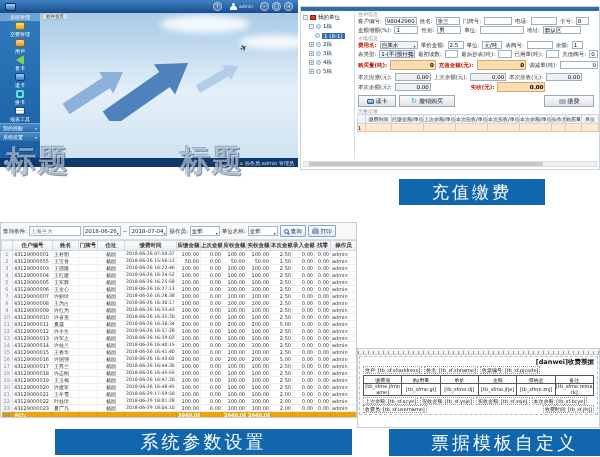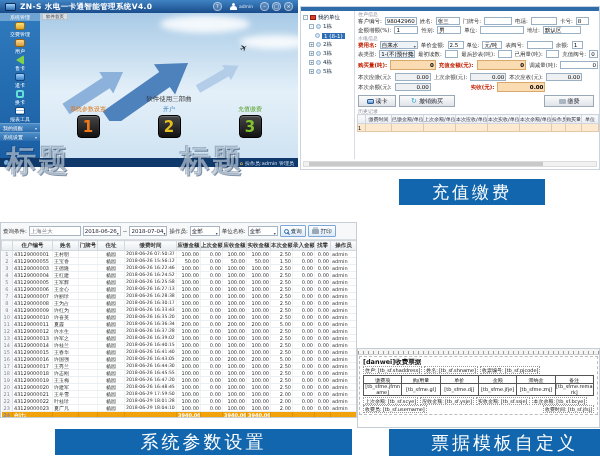--- a/index.html
+++ b/index.html
@@ -109,21 +109,21 @@
 .stable th:nth-child(4){width:19px}.stable th:nth-child(5){width:27px}.stable th:nth-child(6){width:52px}
 .stable th:nth-child(7){width:24px}.stable th:nth-child(8){width:22px}.stable th:nth-child(9){width:24px}
 .stable th:nth-child(10){width:24px}.stable th:nth-child(11){width:22px}.stable th:nth-child(12){width:22px}
 .stable th:nth-child(13){width:16px}
 .totals td{background:#f2a20a!important;color:#fff;font-weight:bold;border-color:#e09205!important;height:7px}
 
 
 .pd{left:357px;top:348px;width:243px;height:80px;background:#fff;border:1px solid #c6cdd4;overflow:hidden}
 .ruler{height:6px;background:#f4f4f4;border-bottom:1px solid #ccc;background-image:repeating-linear-gradient(90deg,#999 0,#999 1px,transparent 1px,transparent 5px);background-size:100% 3px;background-position:0 100%;background-repeat:no-repeat}
 .pd-body{position:relative;padding:1px 3px;font-size:5px;color:#111;border:1px dashed #bbb;margin:1px}
-.pd-title{text-align:left;font-weight:bold;font-size:6.5px;height:8px;line-height:8px}
+.pd-title{text-align:right;font-weight:bold;font-size:6.5px;height:8px;line-height:8px}
 .pd-line{display:flex;align-items:center;gap:2px;height:8px;white-space:nowrap;overflow:hidden}
 .pd-line.l3{justify-content:space-between}
 .pairbox{display:inline-flex;gap:1px;border:1px dotted #999;padding:0 1px;font-size:5px;white-space:nowrap;overflow:hidden}
 .ttable{border-collapse:collapse;width:100%;table-layout:fixed;margin:1px 0}
 .ttable th,.ttable td{border:1px solid #555;font-size:5px;overflow:hidden;text-align:center;padding:0}
 .ttable th{height:8px;font-weight:normal;white-space:nowrap}
 .ttable td{height:12px;word-break:break-all;line-height:5.5px}
 
 
 .cap{background:#1166ad;color:#fff;display:flex;align-items:center;justify-content:center;letter-spacing:3px;font-weight:500}
@@ -133,21 +133,20 @@
 .cap4{left:389px;top:429px;width:231px;height:27px;font-size:18px}
 </style>
 </head>
 <body>
 
 <div class="canvas">
 
   <div class="abs pa">
     <div class="pa-title">
       <span class="logo"></span>
-      <span class="t ell">ZN-S 水电一卡通智能管理系统V4.0</span>
       <span class="sp"></span>
       <span class="wbtn">?</span>
       <span class="uico"></span>
       <span class="utxt">admin</span>
       <span class="wbtn">–</span>
       <span class="wbtn">□</span>
       <span class="wbtn">×</span>
     </div>
 
     <div class="abs pa-side">
@@ -193,37 +192,20 @@
           <path d="M0,-8 L60,-8 L60,-16 L85,0 L60,16 L60,8 L0,8 Z" fill="#8cb1da"></path>
         </g>
         <g transform="translate(60,88) rotate(-35) scale(1.15)">
           <path d="M0,-8 L60,-8 L60,-16 L85,0 L60,16 L60,8 L0,8 Z" fill="#4e82bd"></path>
         </g>
         <g transform="translate(150,58) rotate(-30) scale(0.55)">
           <path d="M0,-8 L60,-8 L60,-16 L85,0 L60,16 L60,8 L0,8 Z" fill="#b3cce8"></path>
         </g>
       </svg>
       <span class="plane">✈</span>
-      <div class="abs steps-wrap">
-        <div class="steps-title">软件使用三部曲</div>
-        <div class="steps-row">
-          <div class="step s1">
-            <div class="slabel">系统参数设置</div>
-            <div class="snum">1</div>
-          </div>
-          <div class="step s2">
-            <div class="slabel">开户</div>
-            <div class="snum">2</div>
-          </div>
-          <div class="step s3">
-            <div class="slabel">充值缴费</div>
-            <div class="snum">3</div>
-          </div>
-        </div>
-      </div>
     </div>
 
     <div class="abs pa-status">
       <span class="st-dot"></span>
       <span class="ell"><span class="home">⌂</span><span>操作员:admin 管理员</span></span>
     </div>
   </div>
 
   <span class="abs wm wm1">标题</span>
   <span class="abs wm wm2">标题</span>

